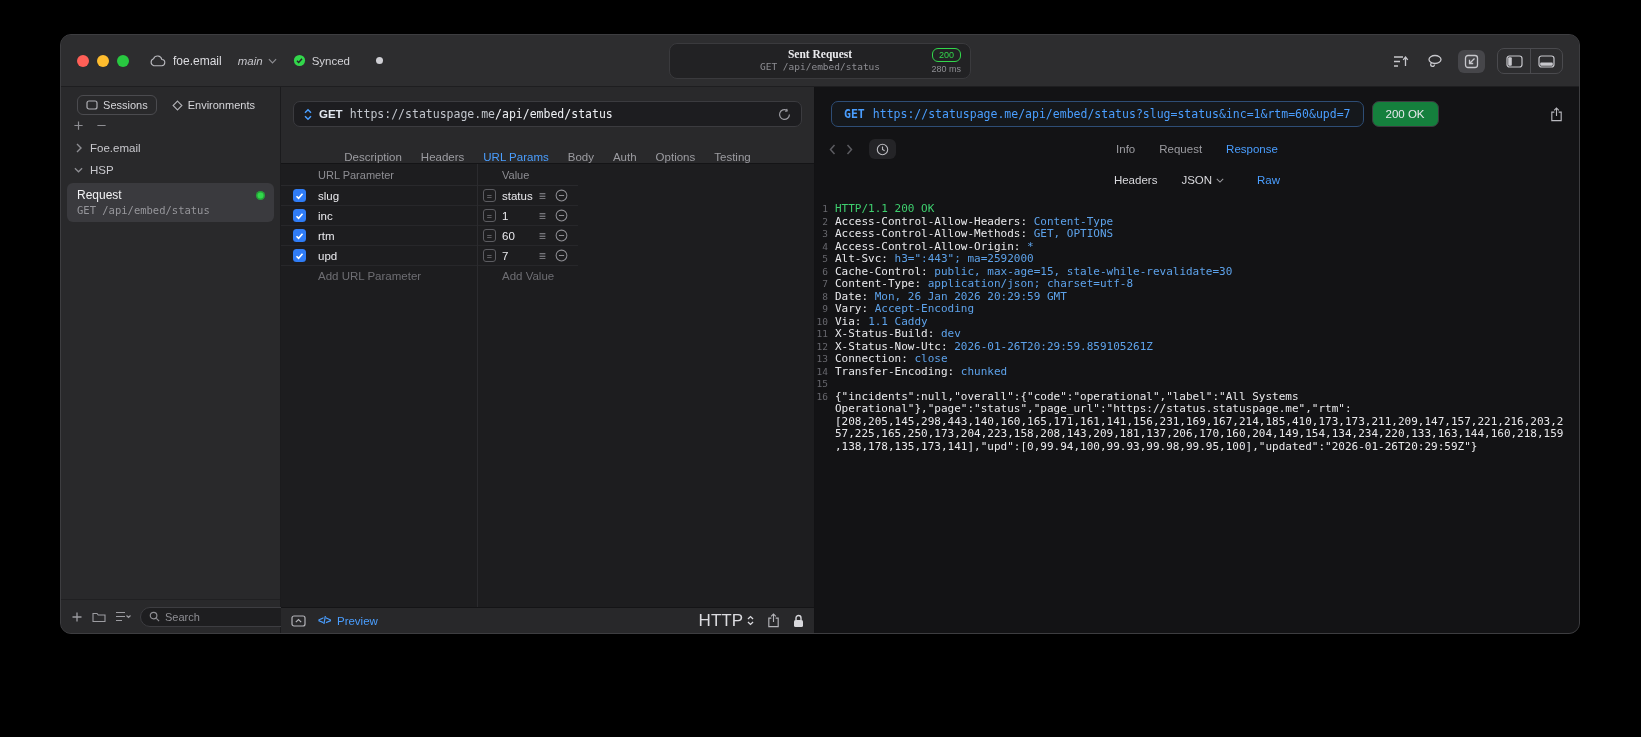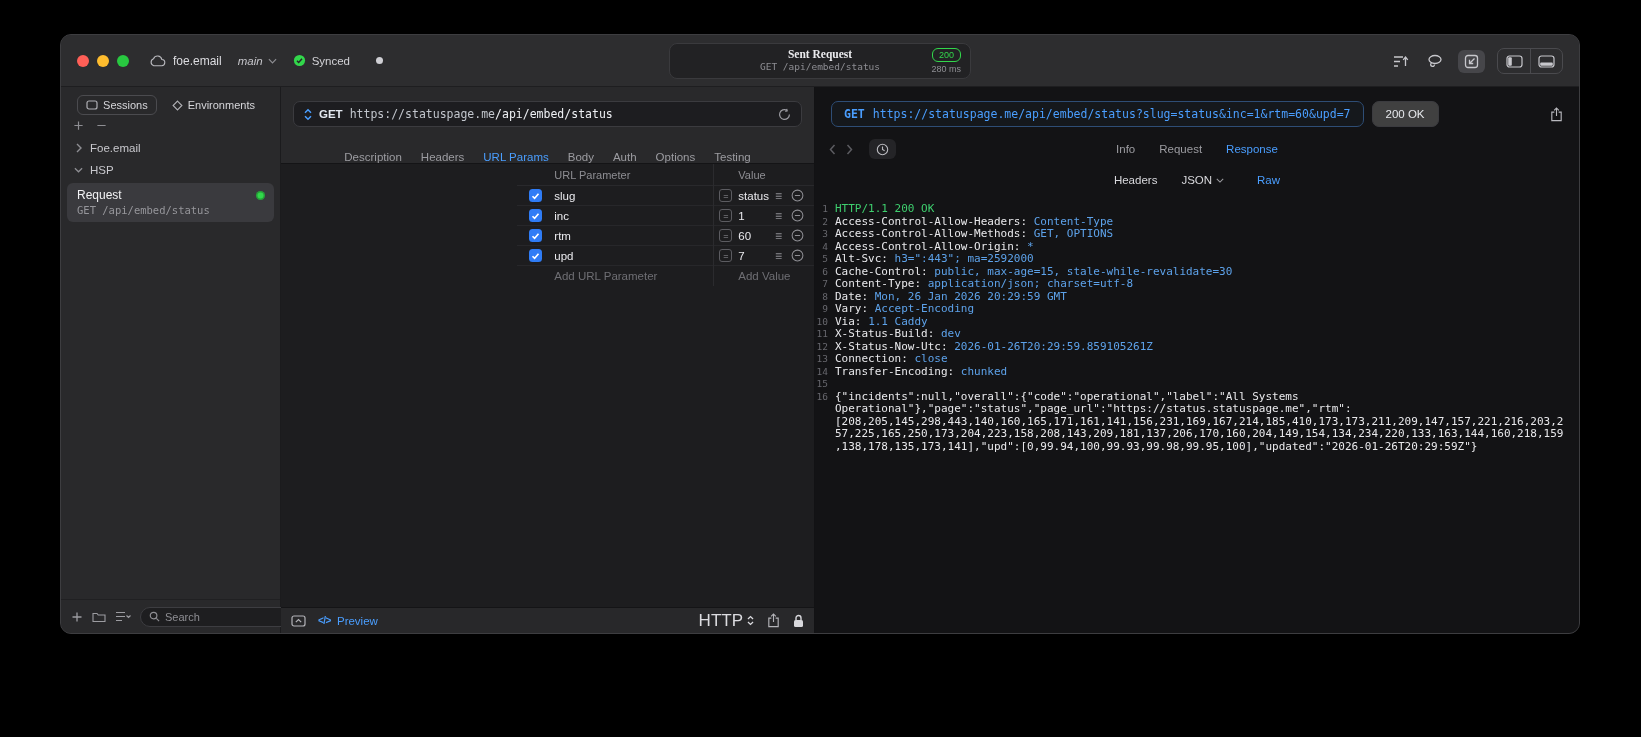--- a/index.html
+++ b/index.html
@@ -70,21 +70,21 @@
   .request-panel{ width:534px; flex:none; background:#29292b; border-right:1px solid #121214; display:flex; flex-direction:column; }
   .url-bar-wrap{ padding:14px 12px 6px; }
   .url-bar{ height:26px; background:#1d1d20; border:1px solid #3b3b3f; border-radius:7px; display:flex; align-items:center; gap:7px; padding:0 10px; }
   .method-arrows{ color:var(--accent); }
   .method{ font-size:11.5px; font-weight:700; color:#e3e8f0; }
   .url-text{ font-family:"DejaVu Sans Mono", monospace; font-size:11.5px; }
   .url-host{ color:#c2c6cd; } .url-path{ color:#eef0f4; }
   .refresh{ margin-left:auto; color:#9a9aa0; }
   .req-tabs{ height:30px; display:flex; align-items:flex-end; justify-content:center; gap:19px; font-size:11.5px; color:#9c9ca1; }
   .req-tab.active{ color:var(--accent); }
-  .param-table{ flex:1; background:#1d1d1f; border-top:1px solid #141416; display:flex; flex-direction:column; min-height:0;align-items:flex-end; }
+  .param-table{ flex:1; background:#1d1d1f; border-top:1px solid #141416; display:flex; flex-direction:row; min-height:0; }
   .rows-region{ position:relative; }
   .col-divider{ position:absolute; left:196px; top:0; height:100%; width:1px; background:#2b2b2e; }
   .table-header{ height:22px; display:flex; align-items:center; font-size:11px; color:#8e8e93; border-bottom:1px solid #29292c; }
   .th-name{ width:196px; padding-left:37px; }
   .th-value{ padding-left:25px; }
   .param-row{ height:20px; display:flex; align-items:center; border-bottom:1px solid #27272a; font-size:11.5px; color:#eaeaee; }
   .cell-check{ width:37px; padding-left:12px; display:flex; align-items:center; }
   .checkbox{ width:13px; height:13px; border-radius:3.5px; background:var(--checkbox-blue); display:flex; align-items:center; justify-content:center; }
   .cell-name{ width:159px; }
   .cell-value{ flex:1; display:flex; align-items:center; gap:6px; padding-left:6px; min-width:0; }
@@ -101,21 +101,21 @@
   .code-glyph{ font-size:10px; font-weight:700; letter-spacing:-0.5px; }
   .footer-right{ margin-left:auto; display:flex; align-items:center; gap:13px; color:#b4b4b9; }
   .proto{ display:flex; align-items:center; gap:4px; color:#dcdce0; font-size:17px; }
   .lock{ color:#d8d8dc; }
 
   
   .response-panel{ flex:1; background:#131315; display:flex; flex-direction:column; min-width:0; }
   .resp-top{ display:flex; align-items:center; gap:8px; padding:14px 16px 6px; }
   .resp-url{ height:26px; border:1px solid #2e4d75; background:#15181c; border-radius:7px; display:flex; align-items:center; gap:8px; padding:0 12px; font-family:"DejaVu Sans Mono", monospace; font-size:11.5px; color:var(--accent); white-space:nowrap; }
   .resp-method{ font-weight:700; }
-  .resp-status{ height:26px; border:1px solid #3b3b3f; background:#404040; border-radius:7px; display:flex; align-items:center; padding:0 13px; font-size:11.5px; font-weight:500; color:#e7e9ed; }
+  .resp-status{ height:26px; border:1px solid #3b3b3f; background:#15803d; border-radius:7px; display:flex; align-items:center; padding:0 13px; font-size:11.5px; font-weight:500; color:#e7e9ed; }
   .resp-share{ margin-left:auto; color:#b9b9be; }
   .resp-nav{ height:32px; display:flex; align-items:center; padding:0 14px; position:relative; }
   .nav-chevron{ color:#5c5c61; margin-right:10px; }
   .clock-btn{ width:27px; height:20px; border-radius:6px; background:#242427; color:#b9b9be; margin-left:6px; display:flex; align-items:center; justify-content:center; }
   .resp-tabs{ position:absolute; left:50%; transform:translateX(-50%); display:flex; gap:24px; font-size:11.5px; color:#9c9ca1; }
   .r-tab.active{ color:var(--accent); }
   .resp-subtabs{ height:30px; display:flex; align-items:center; justify-content:center; gap:24px; font-size:11.5px; color:#d9d9dd; }
   .sub-tab{ display:flex; align-items:center; gap:4px; }
   .sub-tab .icon{ color:#9c9ca1; }
   .sub-tab.active{ color:var(--accent);margin-left:9px; }

